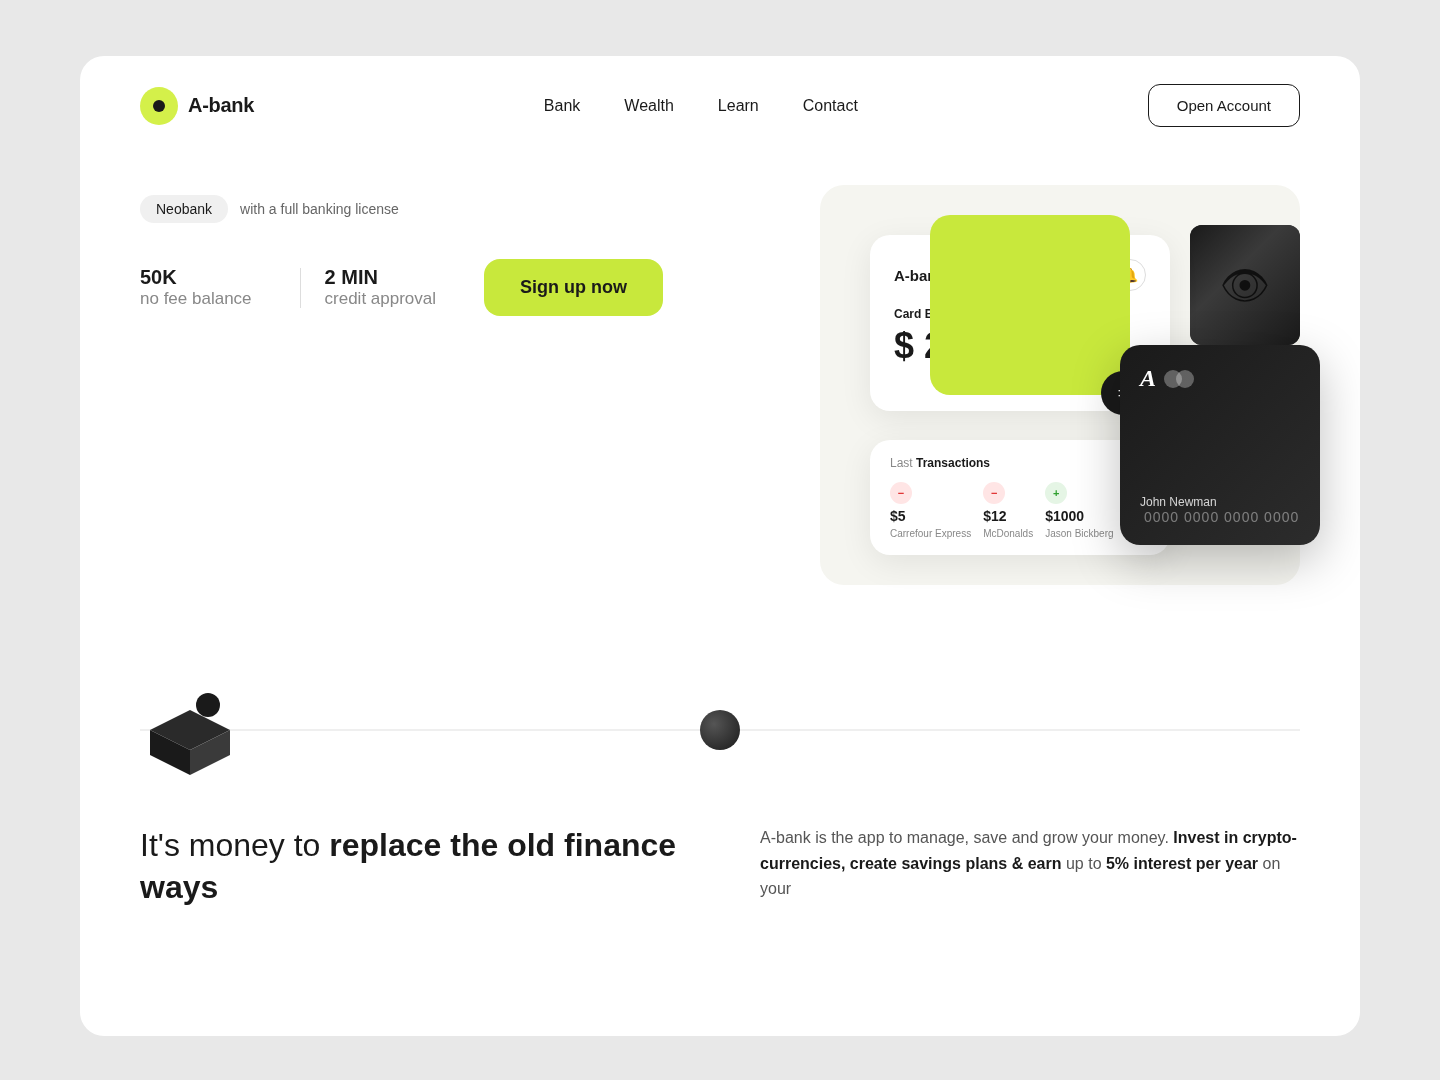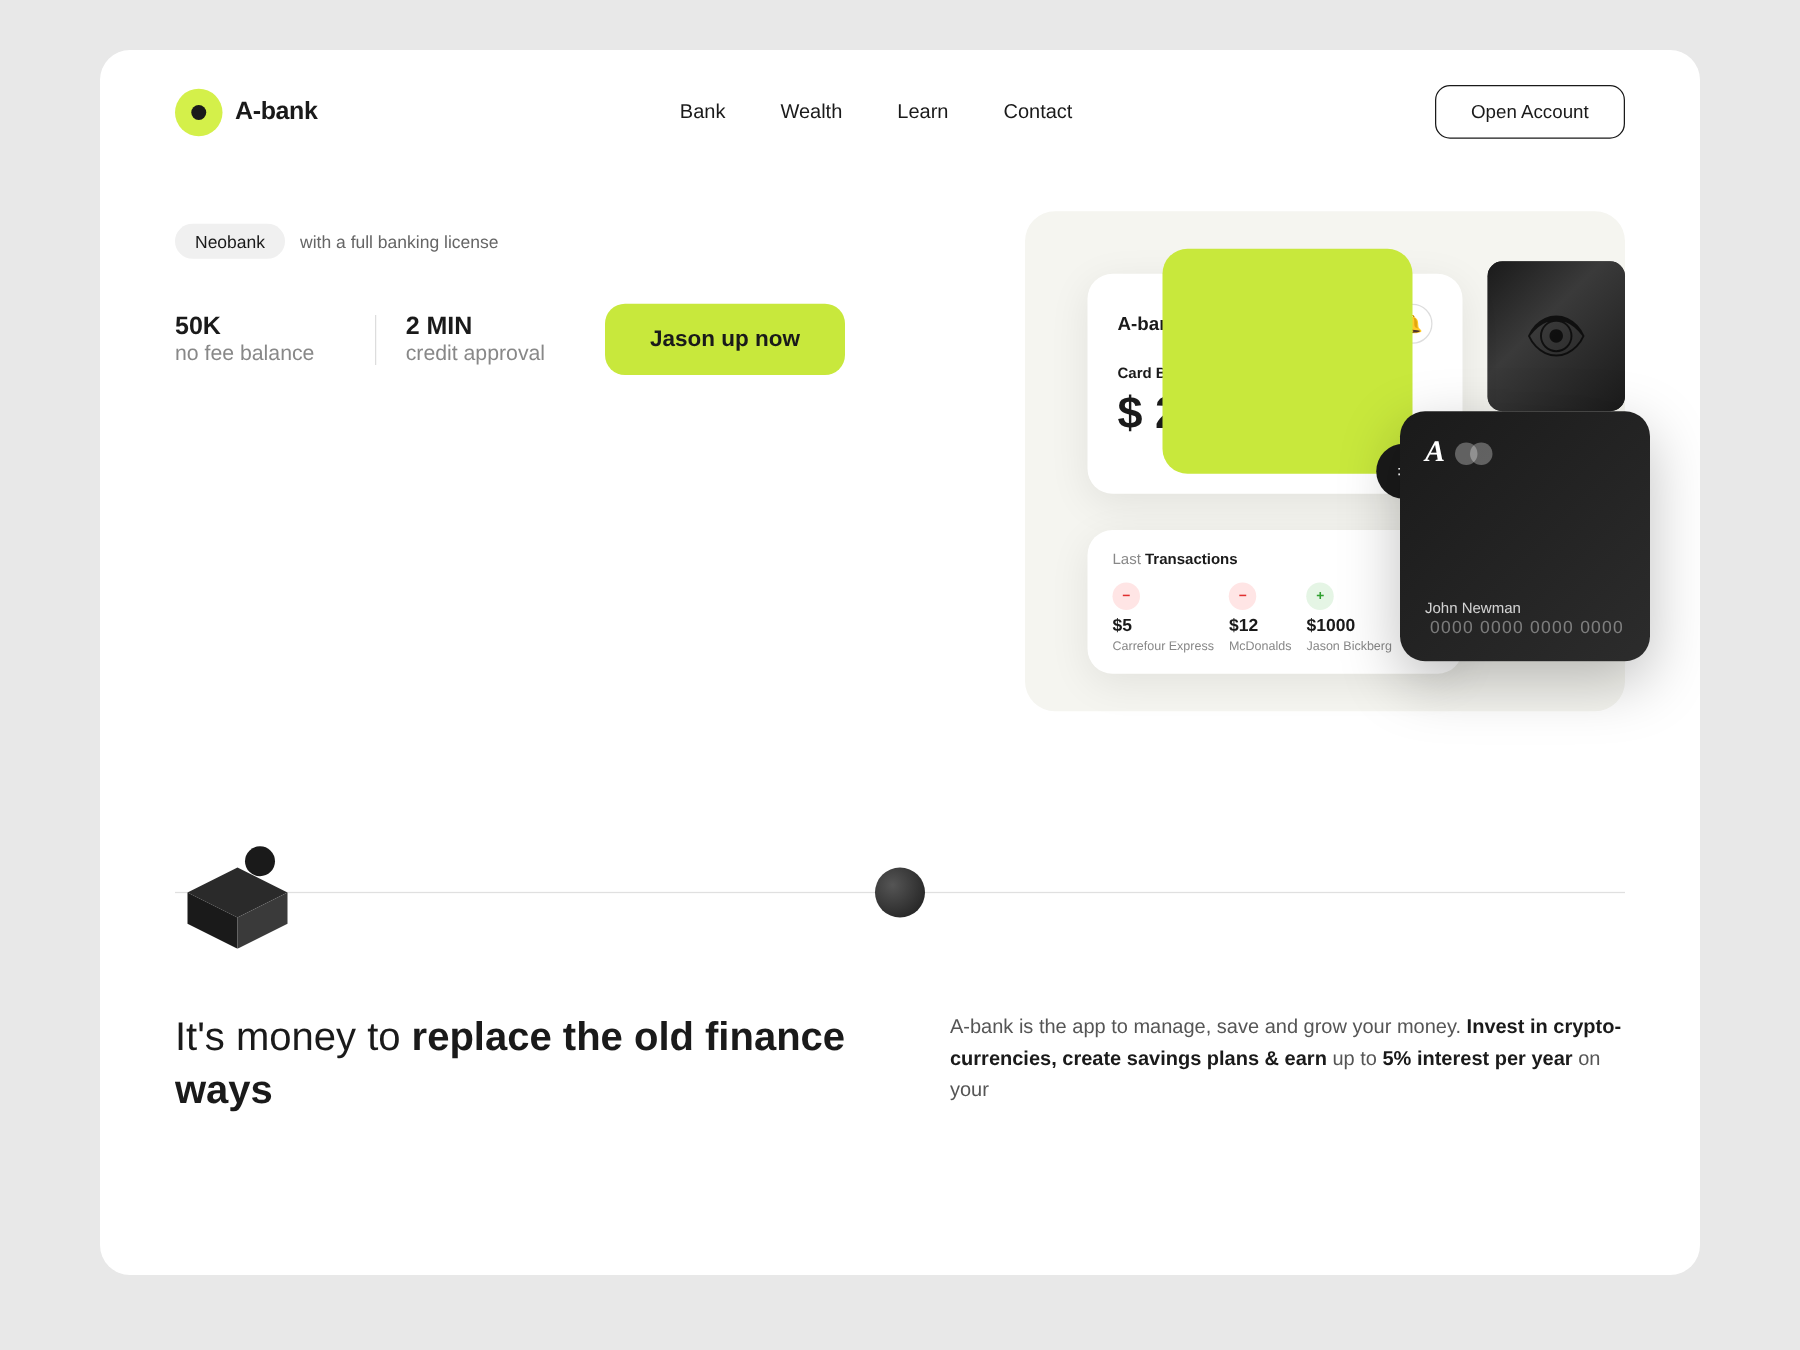--- a/index.html
+++ b/index.html
@@ -12,20 +12,21 @@
       justify-content: center;
       padding: 40px 20px;
     }
     .page-container {
       background: #ffffff;
       border-radius: 24px;
       width: 1280px;
       min-height: 980px;
       overflow: hidden;
       position: relative;
+      margin-top: 16px;
     }
 
     
     .navbar {
       display: flex;
       align-items: center;
       justify-content: space-between;
       padding: 28px 60px;
     }
     .logo-area {
@@ -498,21 +499,21 @@
       <div class="hero-stats">
         <div class="stat-item">
           <div class="stat-number">50K</div>
           <div class="stat-label">no fee balance</div>
         </div>
         <div class="stat-divider"></div>
         <div class="stat-item">
           <div class="stat-number">2 MIN</div>
           <div class="stat-label">credit approval</div>
         </div>
-        <button class="signup-btn">Jason up now</button>
+        <button class="signup-btn">Sign up now</button>
       </div>
     </div>
 
     <div class="hero-right">
       <div class="card-bg"></div>
 
       <div class="money-eye-img">
         <div class="eye-graphic"></div>
       </div>
 

